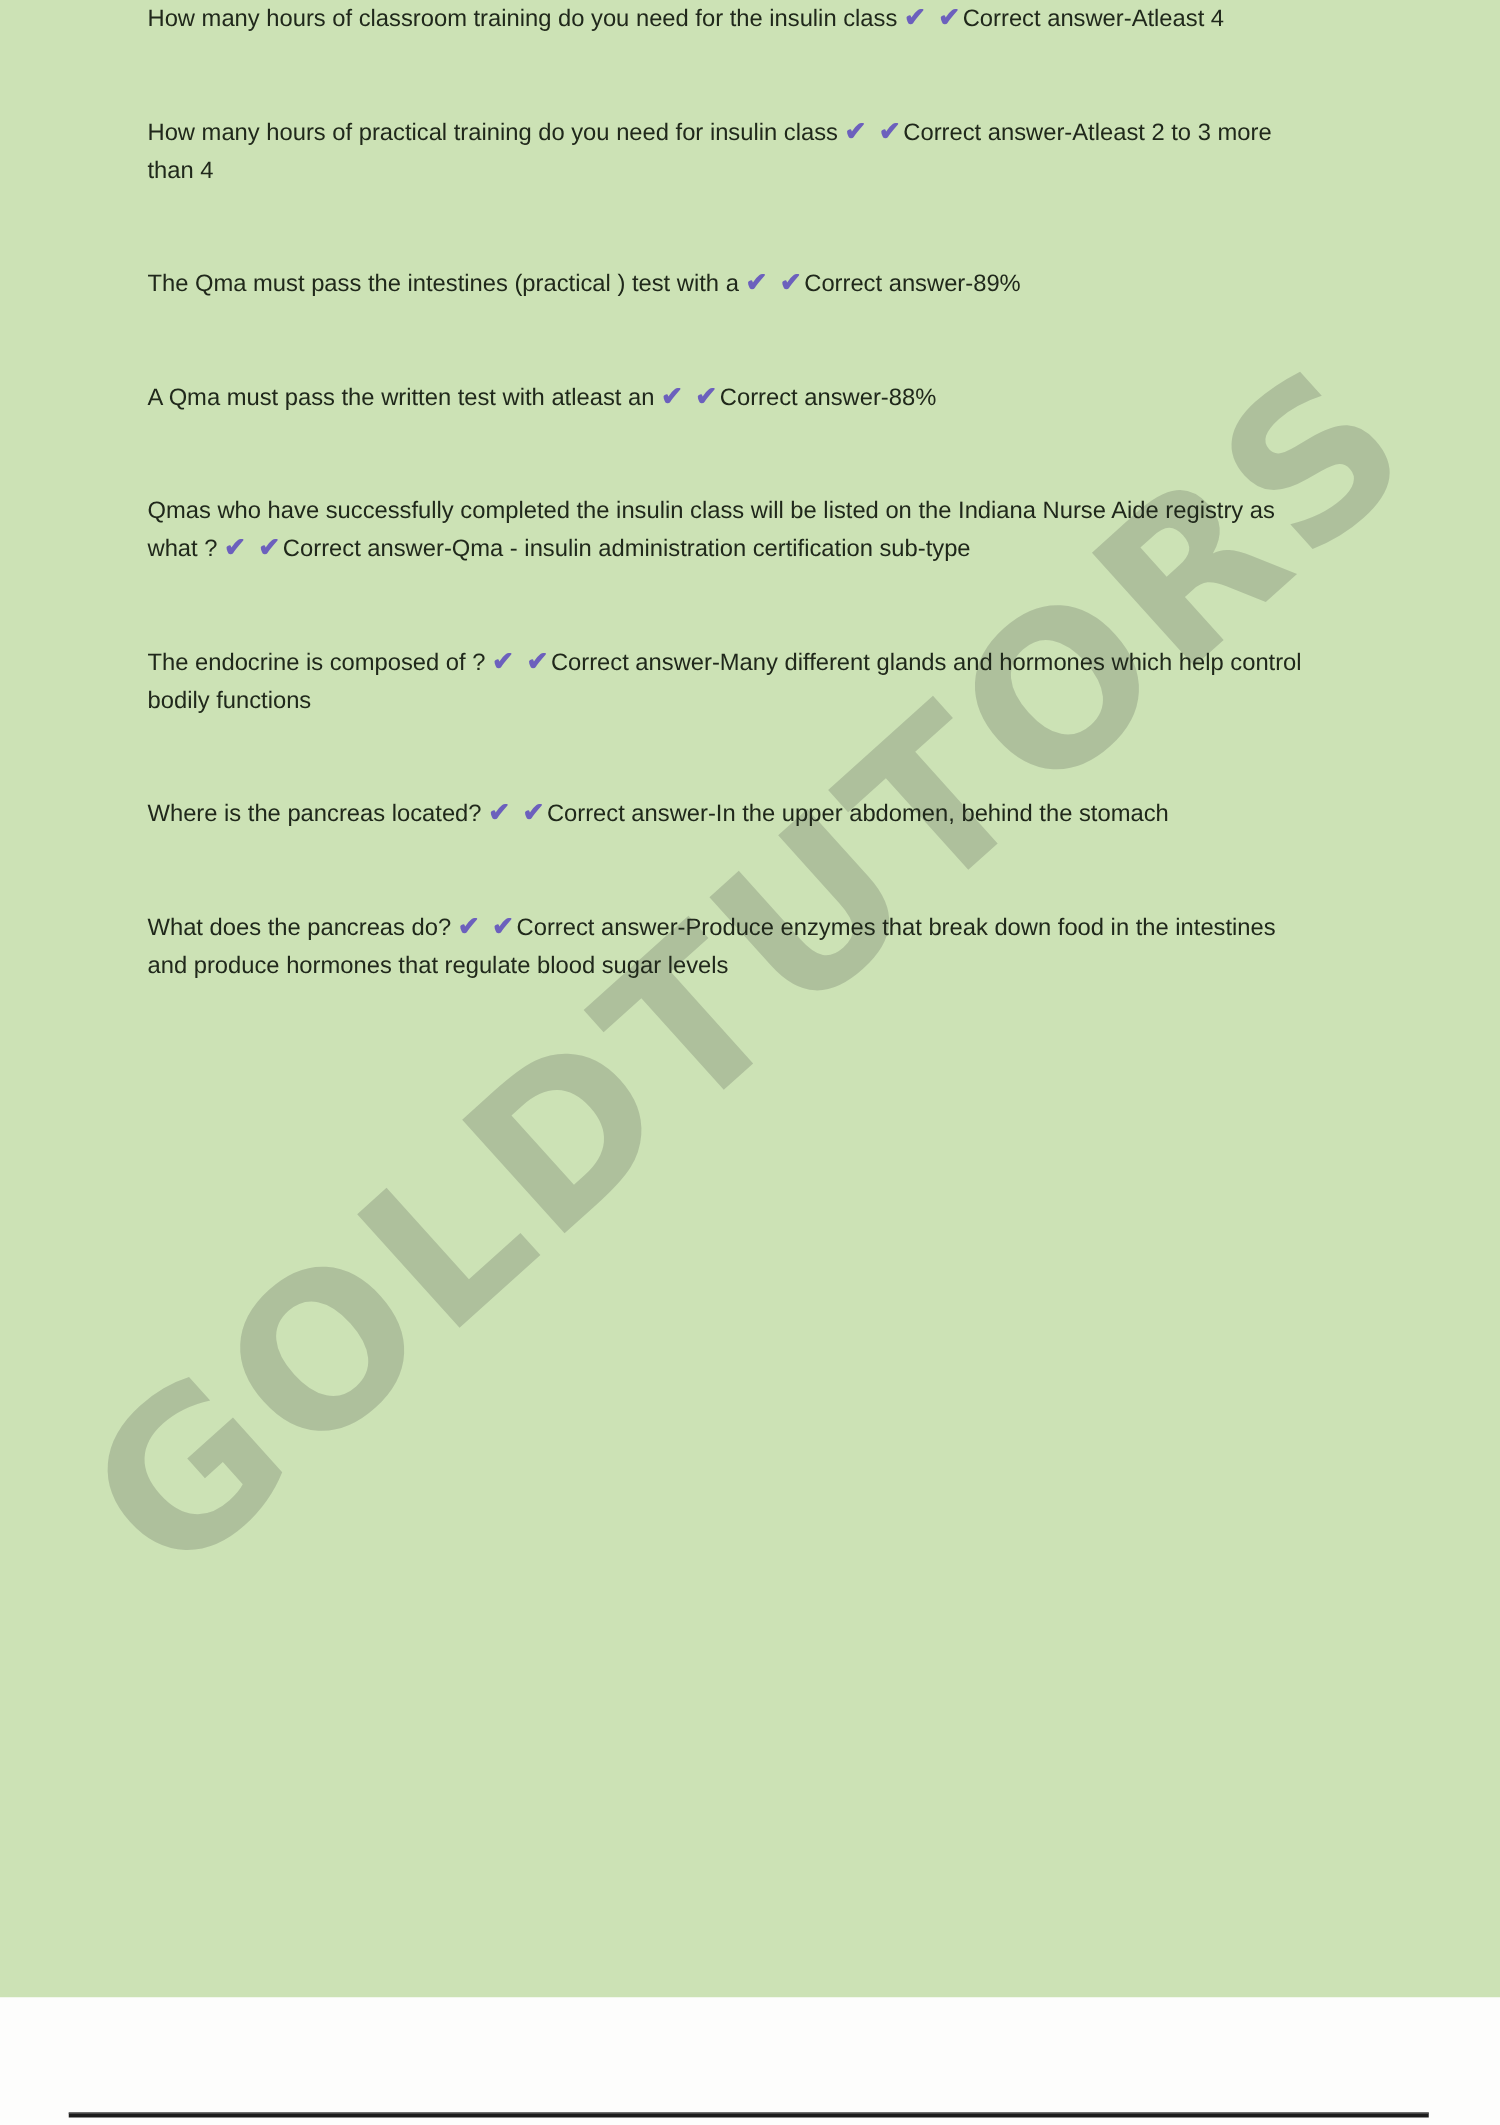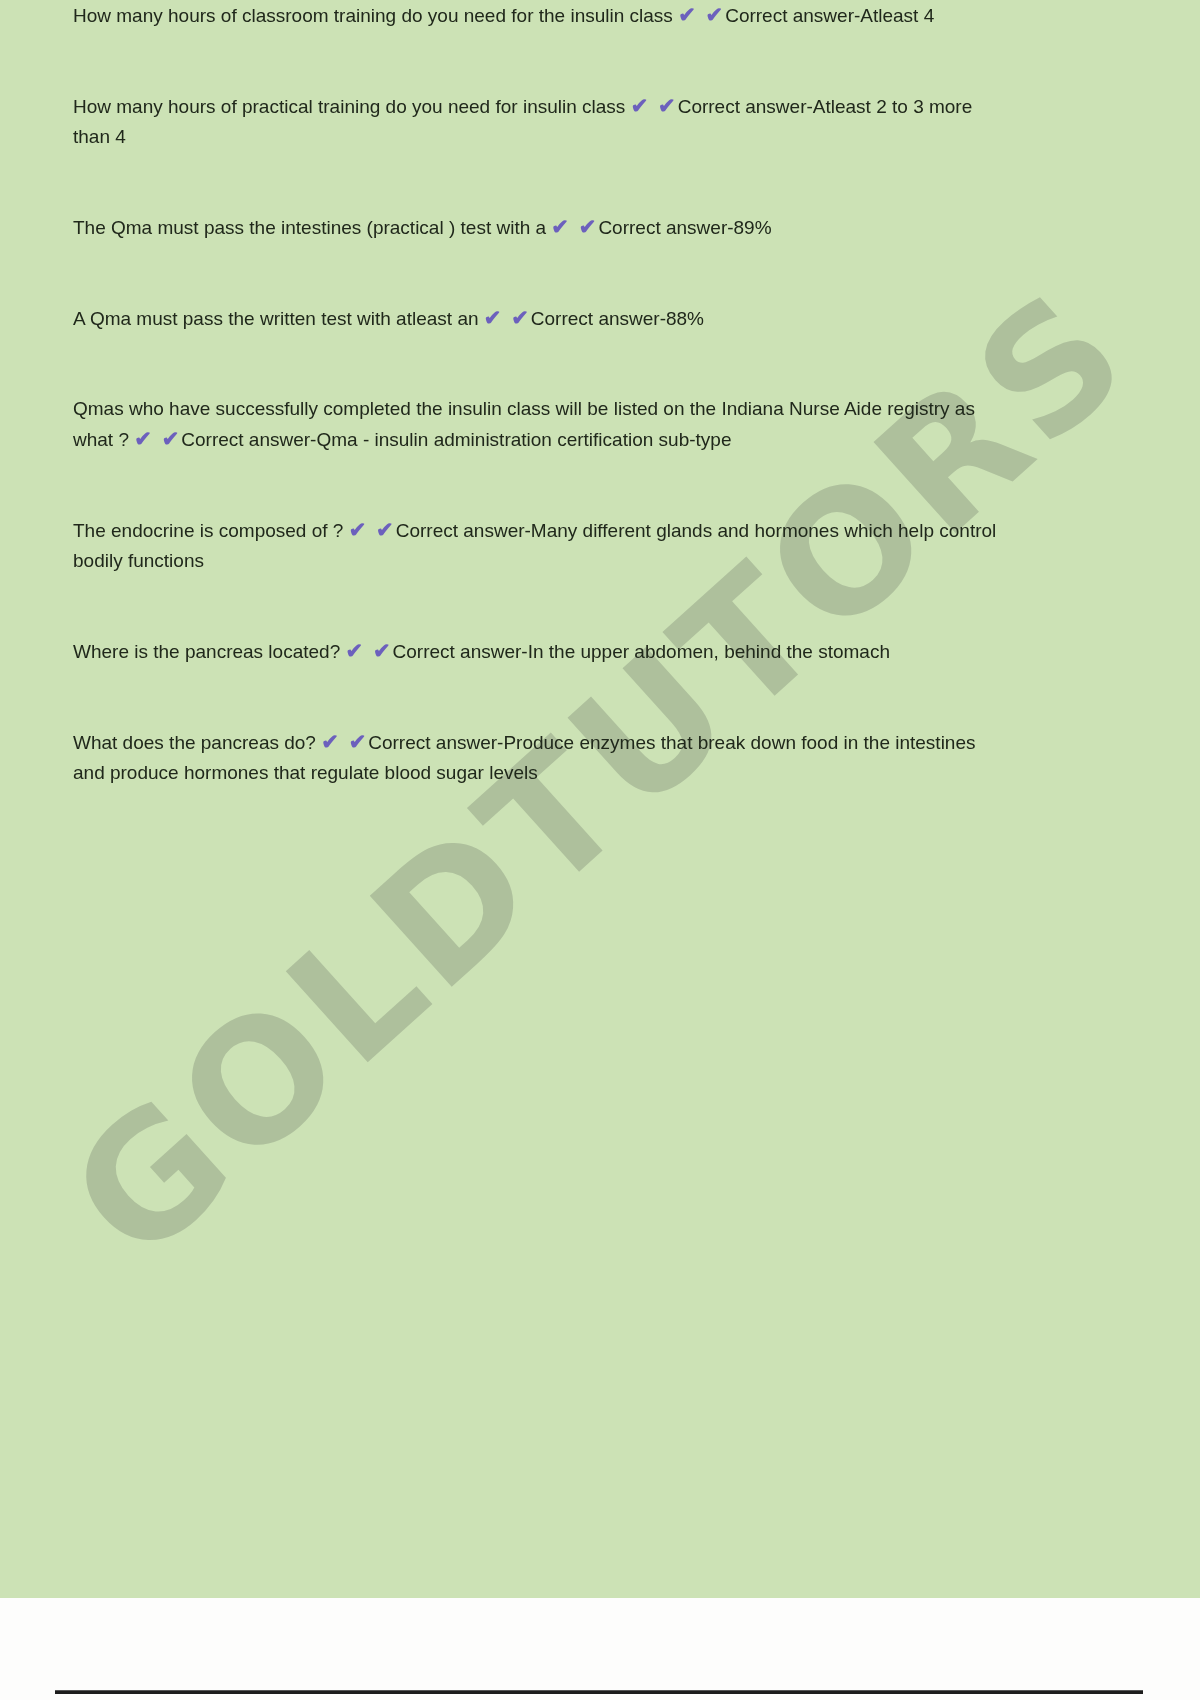--- a/index.html
+++ b/index.html
@@ -35,21 +35,21 @@
   }
   .title .tline{
     display:inline-block;
     text-decoration:underline;
     text-decoration-thickness:3px;
     text-underline-offset:7px;
     text-shadow:2px 3px 0 rgba(128,128,128,0.55);
   }
   .content{
     position:relative;z-index:1;
-    margin-left:73px;width:932px;
+    margin-left:118px;width:932px;
   }
   .qa{
     margin:0 0 60px 0;
     font-size:19px;line-height:30px;
     color:var(--text,#20281b);
   }
   .checks{
     color:var(--check,#6c60bd);
     font-weight:bold;
     font-size:21px;

